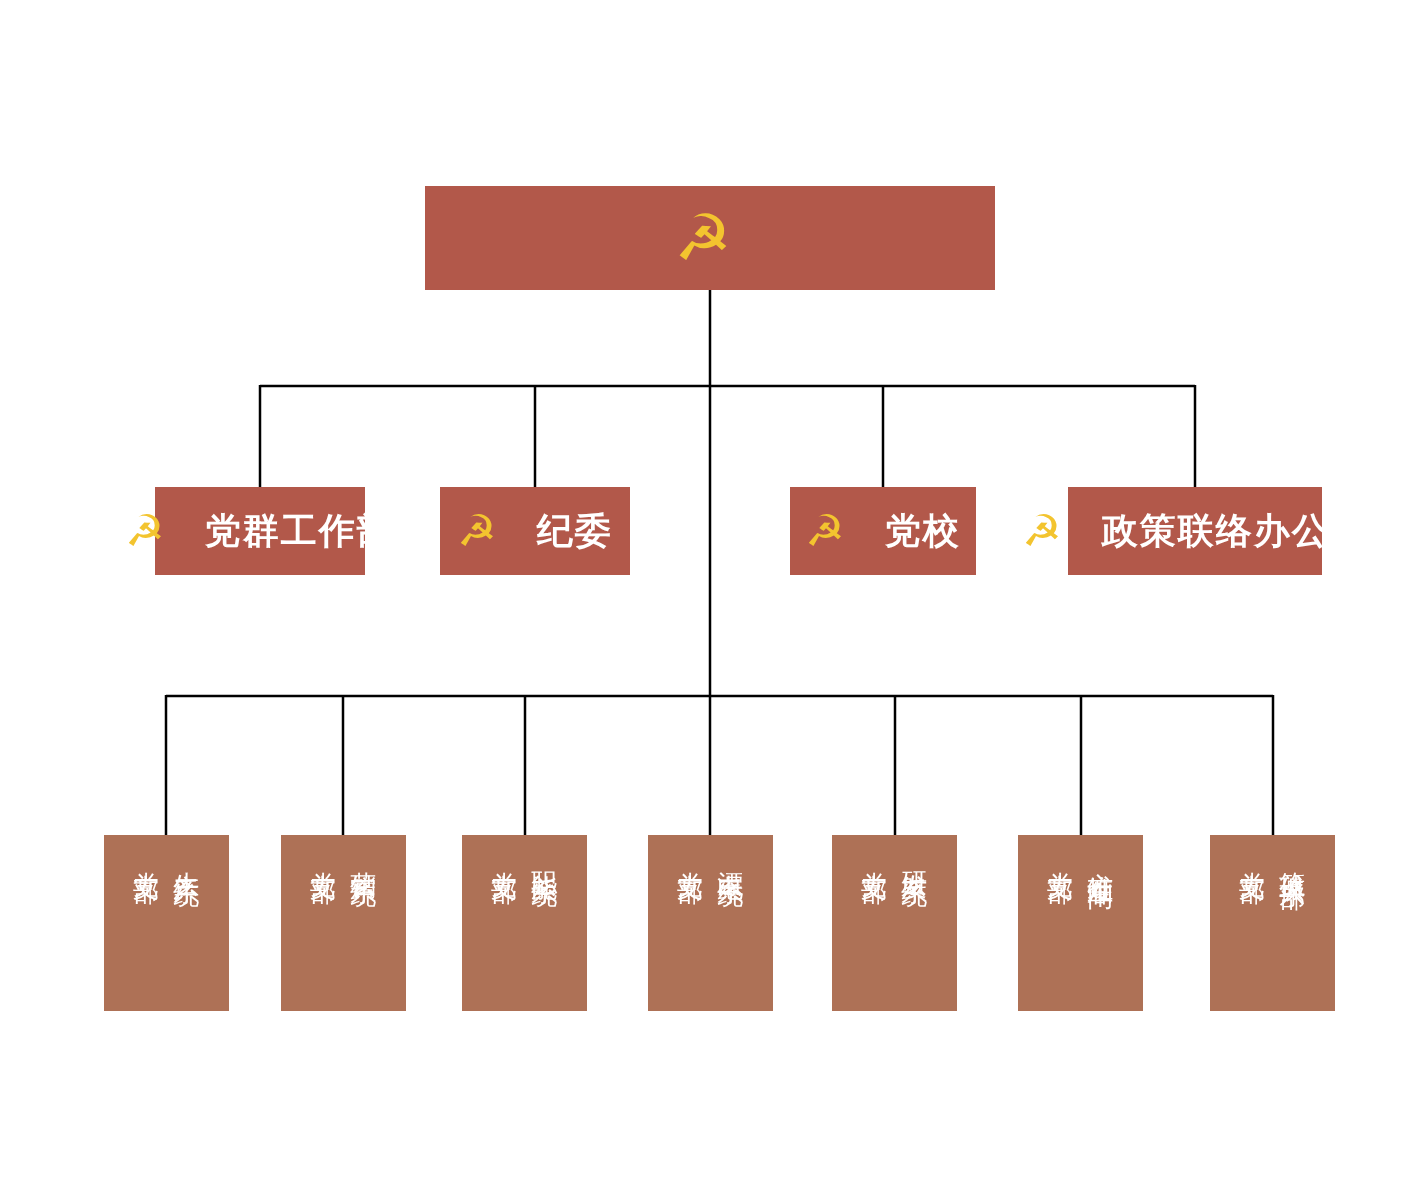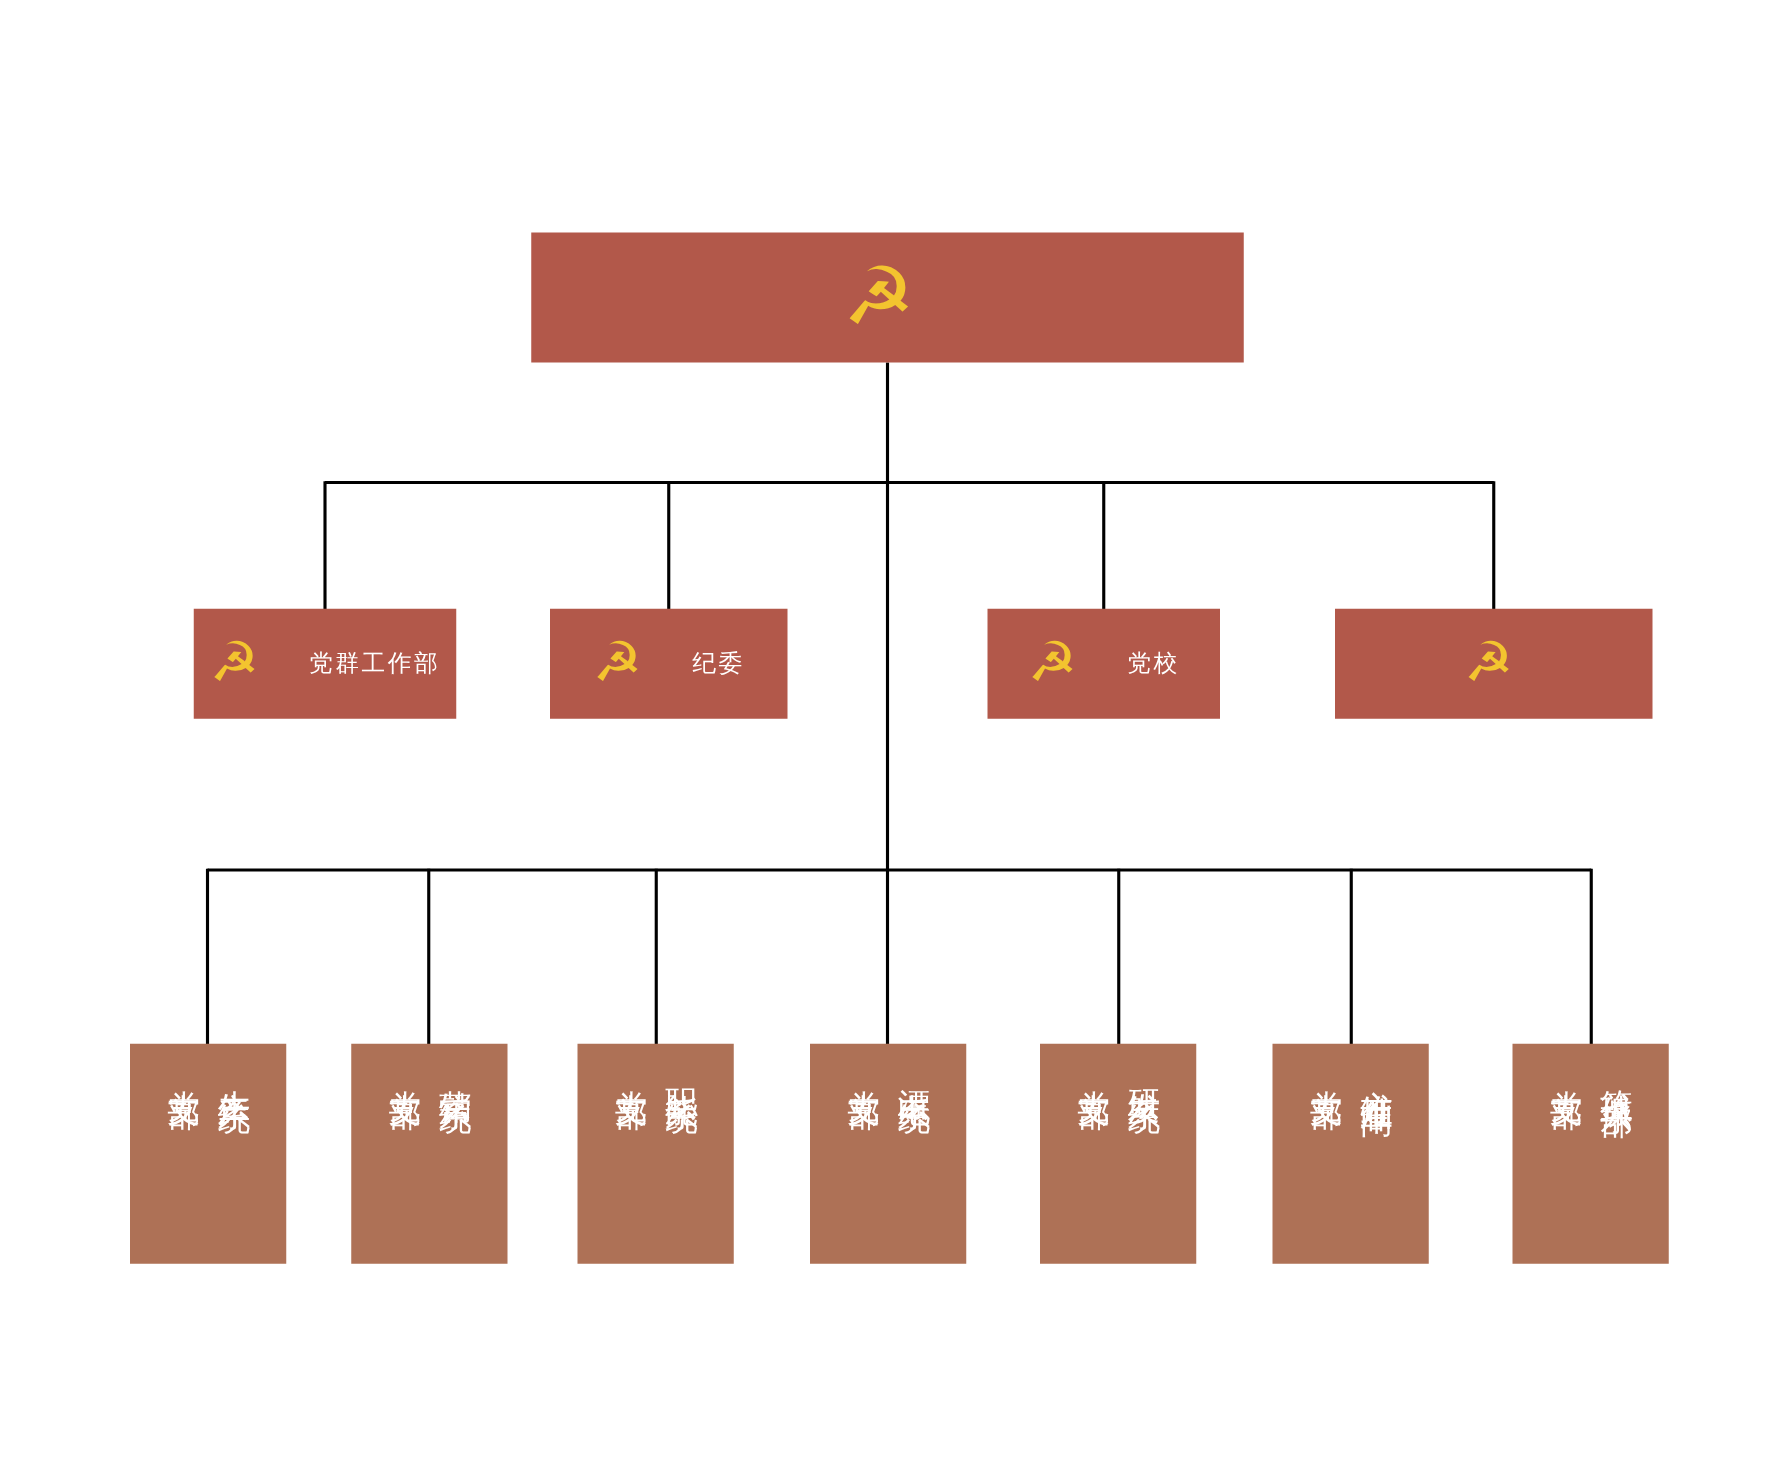--- a/index.html
+++ b/index.html
@@ -53,22 +53,22 @@
     white-space: nowrap;
   }
   .emblem {
     color: var(--emblem);
     line-height: 1;
   }
   .emblem-lg { font-size: 64px; margin-right: 14px; }
   .emblem-md { font-size: 44px; margin-right: 8px; }
 
   .dept-label {
-    font-size: 19px;
-    font-weight: normal;
+    font-size: 36px;
+    font-weight: bold;
     letter-spacing: 2px;
     white-space: nowrap;
     margin-left: 32px;
   }
 
   .vbox {
     align-items: flex-start;
     justify-content: center;
     padding-top: 16px;
   }
@@ -121,20 +121,21 @@
     <span class="dept-label">纪委</span>
   </div>
 
   <div class="box level2" style="left:790px; top:487px; width:186px; height:88px;">
     <span class="emblem emblem-md">☭</span>
     <span class="dept-label">党校</span>
   </div>
 
   <div class="box level2" style="left:1068px; top:487px; width:254px; height:88px;">
     <span class="emblem emblem-md">☭</span>
+    <span class="dept-label">政策联络办公室</span>
   </div>
 
   <div class="box level3 vbox" style="left:104px; top:835px; width:125px; height:176px;">
     <div class="vtext">
       <span class="vline">生产系统</span>
       <span class="vline">党支部</span>
     </div>
   </div>
 
   <div class="box level3 vbox" style="left:281px; top:835px; width:125px; height:176px;">

